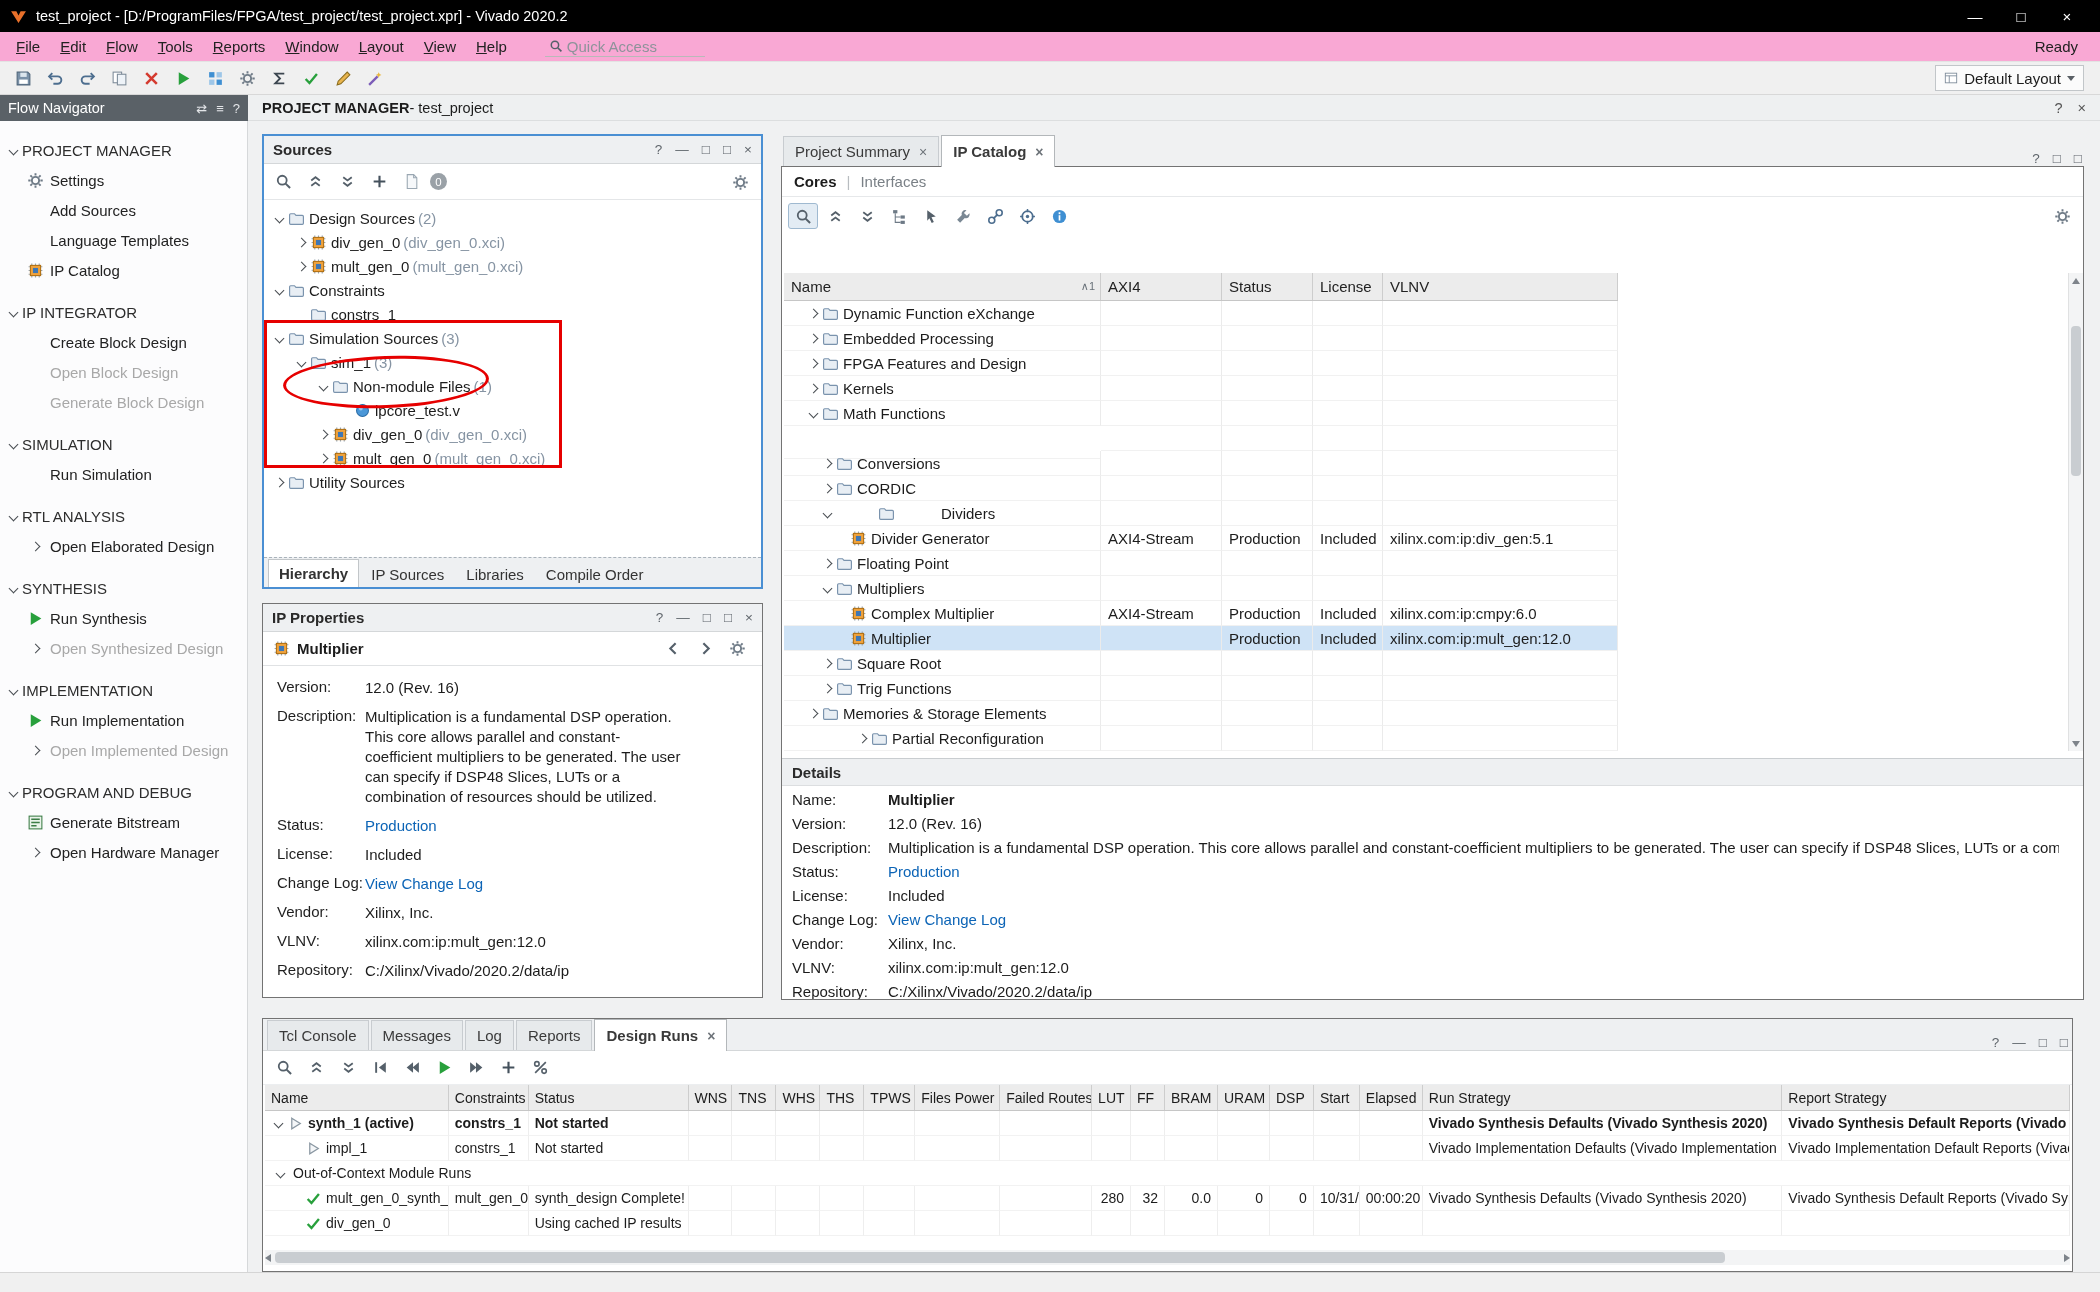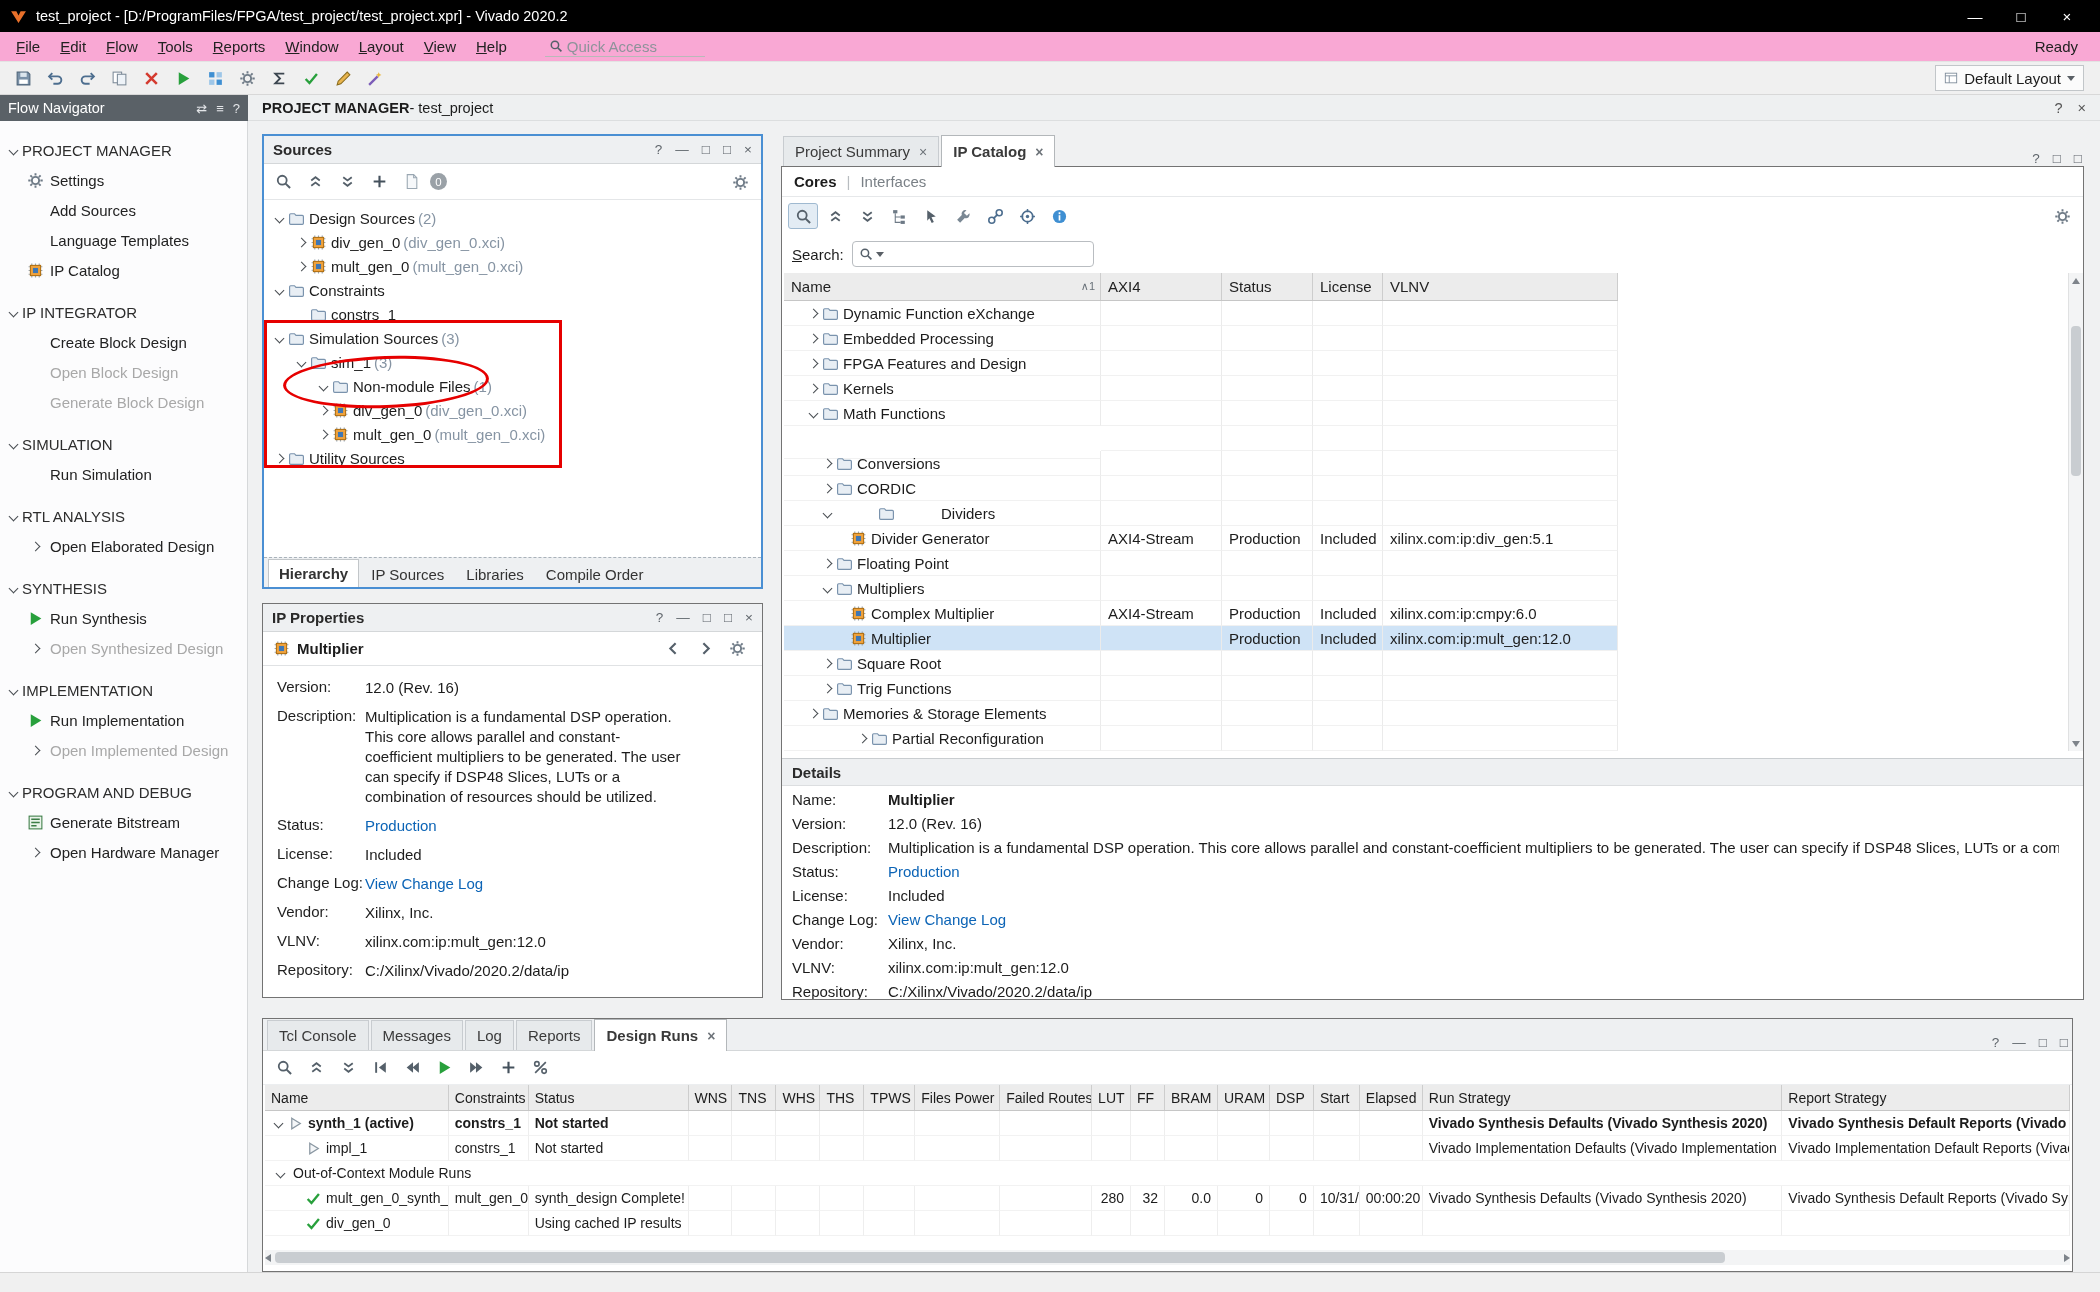--- a/index.html
+++ b/index.html
@@ -626,20 +626,30 @@
             <span class="chev down"></span>
           </span>
           <span class="icn">
             <svg viewBox="0 0 16 16">
               <path d="M1.5 4.5c0-.6.4-1 1-1h3.6l1.4 1.6h6c.6 0 1 .4 1 1v6.4c0 .6-.4 1-1 1h-11c-.6 0-1-.4-1-1z" fill="#e8eef4" stroke="#7a93ad" stroke-width="1.1"></path>
             </svg>
           </span>
           <span class="t-label">Non-module Files</span>
           <span class="t-suffix"> (1)</span>
         </div>
+        <div class="tree-row" style="padding-left: 72px;">
+          <span class="chev-box"></span>
+          <span class="icn">
+            <svg viewBox="0 0 16 16">
+              <circle cx="8" cy="8" r="5.6" fill="#4a97d8" stroke="#2a6ca6"></circle>
+              <circle cx="6.4" cy="6.2" r="1.8" fill="#9cc9ec"></circle>
+            </svg>
+          </span>
+          <span class="t-label">ipcore_test.v</span>
+        </div>
         <div class="tree-row" style="padding-left: 50px;">
           <span class="chev-box">
             <span class="chev right"></span>
           </span>
           <span class="icn">
             <svg viewBox="0 0 16 16">
               <path d="M4.5 1.5v2M8 1.5v2M11.5 1.5v2M4.5 12.5v2M8 12.5v2M11.5 12.5v2M1.5 4.5h2M1.5 8h2M1.5 11.5h2M12.5 4.5h2M12.5 8h2M12.5 11.5h2" stroke="#98a4ae" stroke-width="1.1"></path>
               <rect x="3.2" y="3.2" width="9.6" height="9.6" fill="#f0a23c" stroke="#b06f10"></rect>
               <rect x="5.6" y="5.6" width="4.8" height="4.8" fill="#3f77b4"></rect>
             </svg>
@@ -867,33 +877,20 @@
       <div class="right-gear icon-btn" style="top:6px">
           <span class="icn">
             <svg viewBox="0 0 16 16">
               <g stroke="#6e7a86" stroke-width="1.8">
                 <path d="M8 1.2v2.2M8 12.6v2.2M1.2 8h2.2M12.6 8h2.2M3.2 3.2l1.6 1.6M11.2 11.2l1.6 1.6M12.8 3.2l-1.6 1.6M4.8 11.2l-1.6 1.6"></path>
               </g>
               <circle cx="8" cy="8" r="3.4" fill="none" stroke="#6e7a86" stroke-width="1.8"></circle>
             </svg>
           </span>
         </div>
-    </div>
-    <div class="search-row">
-      <span class="search-label">Search:</span>
-      <div class="search-box">
-        <span class="icn small">
-            <svg viewBox="0 0 16 16">
-              <circle cx="6.8" cy="6.8" r="4.2" fill="none" stroke="#55606a" stroke-width="1.7"></circle>
-              <path d="M10 10l4.2 4.2" stroke="#55606a" stroke-width="1.9"></path>
-            </svg>
-          </span>
-        <span class="caret"></span>
-        <input class="search-input" style="">
-      </div>
     </div>
     <div class="cat-table">
       <div class="cat-header" id="cat-header">
           <div class="cat-hcell" style="width: 317px;">
             <span>Name</span>
             <span class="cat-sort">∧1</span>
           </div>
           <div class="cat-hcell" style="width: 121px;">
             <span>AXI4</span>
           </div>

